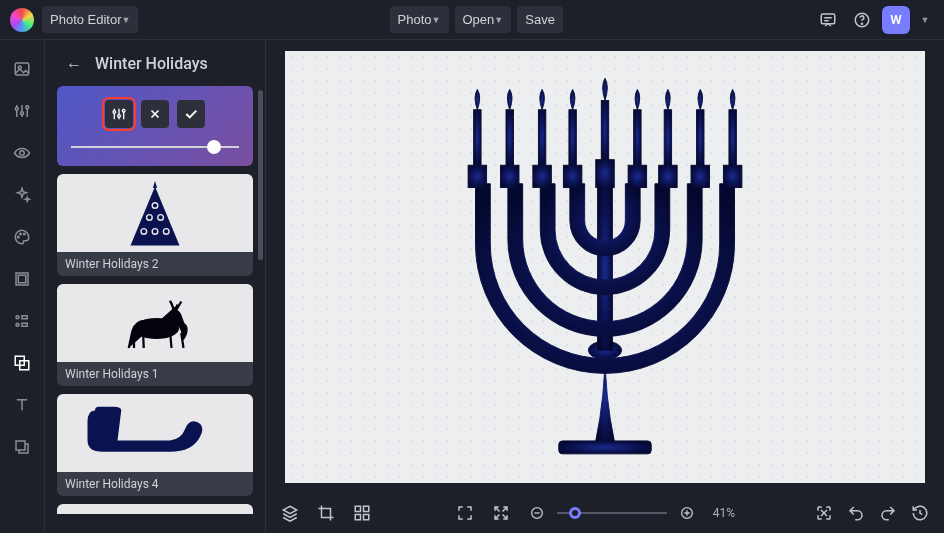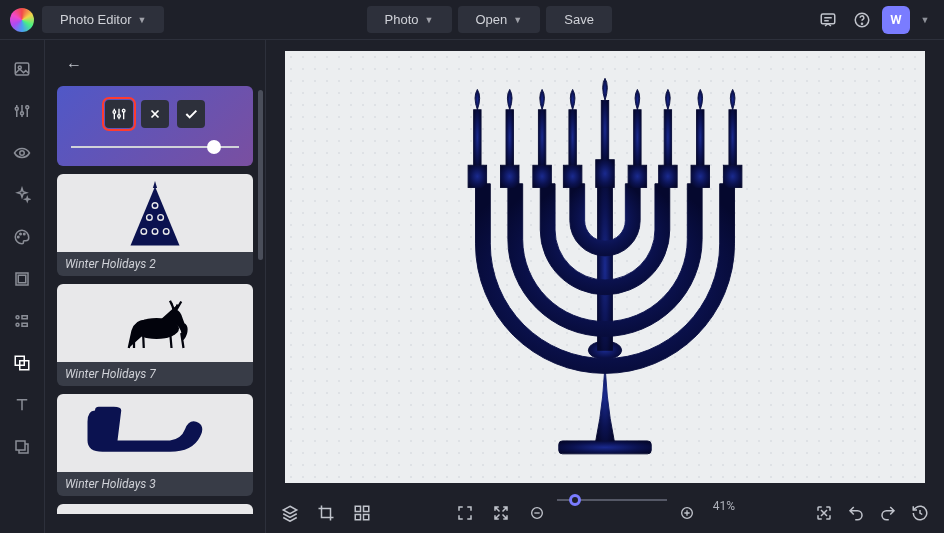--- a/index.html
+++ b/index.html
@@ -18,22 +18,22 @@
   height:40px; display:flex; align-items:center; padding:0 10px; gap:8px;
   border-bottom:1px solid #2d303b;
 }
 .logo {
   width:24px; height:24px; border-radius:50%;
   background:conic-gradient(#ff4d4d, #ffde4d, #4dff88, #4da6ff, #b84dff, #ff4dd2, #ff4d4d);
   filter:brightness(0.95);
 }
 .dropdown-btn {
   background:#2d303b; border:none; color:#d0d2d8;
-  padding:6px 18px; border-radius:4px;
-  display:inline-flex; align-items:center; gap:6px;
+  padding:6px 8px; border-radius:4px;
+  display:inline-flex; align-items:center; 
   cursor:pointer; font-size:13px;
 }
 .chev { font-size:9px; opacity:.7; }
 .topbar-center { flex:1; display:flex; justify-content:center; gap:6px; }
 .topbar-right { display:flex; align-items:center; gap:6px; }
 .icon-btn {
   width:28px; height:28px; border:none; background:transparent; color:#c0c3cb;
   display:inline-flex; align-items:center; justify-content:center; cursor:pointer;
   border-radius:4px;
 }
@@ -77,21 +77,21 @@
   display:flex; align-items:center; justify-content:center; cursor:pointer;
 }
 .preset-actions .mini.highlighted { outline:2px solid #ff3b2f; outline-offset:1px; }
 .slider-track {
   height:2px; background:#d0d2d8; position:relative; margin:8px 0 4px 0;
 }
 .slider-thumb {
   position:absolute; top:50%; transform:translate(-50%,-50%);
   width:14px; height:14px; border-radius:50%; background:#fff;
 }
-.preset-item { margin-bottom:8px;font-style:italic; }
+.preset-item { margin-bottom:8px; }
 .preset-thumb {
   width:100%; height:78px; border-radius:6px 6px 0 0; position:relative;
   background:#e8e8ea; overflow:hidden;
 }
 .preset-label {
   background:#383c47; padding:5px 8px; border-radius:0 0 6px 6px; font-size:12px;
 }
 
 
 .thumb-tree { display:flex; align-items:flex-end; justify-content:center; }
@@ -121,21 +121,21 @@
   width:370px; height:390px;
 }
 .menorah svg { width:100%; height:100%; }
 
 
 .bottombar {
   position:absolute; left:266px; right:0; bottom:0; height:40px;
   display:flex; align-items:center; padding:0 10px; gap:8px;
 }
 .bottombar .spacer { flex:1; }
-.zoom-group { display:flex; align-items:flex-start; gap:6px; }
+.zoom-group { display:flex; align-items:center; gap:6px; }
 .zoom-track {
   width:110px; height:2px; background:#555866; position:relative;
 }
 .zoom-thumb {
   position:absolute; top:50%; left:18px; transform:translate(-50%,-50%);
   width:12px; height:12px; border-radius:50%; border:3px solid #7a7cff; background:#1e2029;
 }
 .zoom-label { font-size:12px; color:#aeb1ba; margin-left:6px; }
 .group-right { display:flex; gap:4px; }
 
@@ -255,20 +255,21 @@
       <svg width="18" height="18" viewBox="0 0 24 24" fill="none" stroke="currentColor" stroke-width="2">
         <rect x="4" y="4" width="12" height="12"></rect>
         <path d="M8 16v4h12V8h-4"></path>
       </svg>
     </button>
 </div>
 
 <div class="panel">
   <div class="panel-header">
     <button class="icon-btn" style="width:22px;height:22px;font-size:16px">←</button>
+    <span>Winter Holidays</span>
   </div>
   <div class="panel-scroll">
     <div class="preset-editor">
       <div class="preset-actions">
         <div class="mini highlighted">
           <svg width="16" height="16" viewBox="0 0 24 24" fill="none" stroke="#fff" stroke-width="2">
               <path d="M5 4v16M12 4v16M19 4v16"></path>
               <circle cx="5" cy="9" r="2" fill="#2d303b"></circle>
               <circle cx="12" cy="15" r="2" fill="#2d303b"></circle>
               <circle cx="19" cy="7" r="2" fill="#2d303b"></circle>
@@ -306,30 +307,30 @@
       <div class="preset-label">Winter Holidays 2</div>
     </div>
 
     <div class="preset-item">
       <div class="preset-thumb thumb-deer">
         <svg viewBox="0 0 120 80">
             <path d="M25 68 L30 45 Q35 30 50 32 L78 32 Q92 32 96 45 L98 55 Q102 50 102 43 Q102 38 98 36 L95 28 Q93 20 88 18 L90 10 M85 18 L82 8 M88 18 L95 6 M86 18 L80 5 M98 68 L95 48 M82 68 L80 45 M45 68 L44 45 M32 68 L32 45" fill="#0b1250" stroke="#0b1250" stroke-width="3"></path>
             <ellipse cx="62" cy="42" rx="30" ry="14" fill="#0b1250"></ellipse>
           </svg>
       </div>
-      <div class="preset-label">Winter Holidays 7</div>
+      <div class="preset-label">Winter Holidays 1</div>
     </div>
 
     <div class="preset-item">
       <div class="preset-thumb thumb-sleigh">
         <svg viewBox="0 0 200 80">
             <path d="M20 10 Q10 10 10 25 L10 50 Q10 65 30 65 L120 65 Q150 65 160 45 Q168 30 155 25 Q145 22 140 35 Q135 48 120 50 L50 50 L55 10 Q55 5 45 5 L25 5 Q20 5 20 10 Z" fill="#0b1250"></path>
           </svg>
       </div>
-      <div class="preset-label">Winter Holidays 3</div>
+      <div class="preset-label">Winter Holidays 4</div>
     </div>
     <div class="preset-item" style="height:10px;overflow:hidden;">
       <div class="preset-thumb" style="height:10px"></div>
     </div>
   </div>
   <div class="scroll-indicator"></div>
 </div>
 
 <div class="canvas-wrap">
   <div class="canvas">

